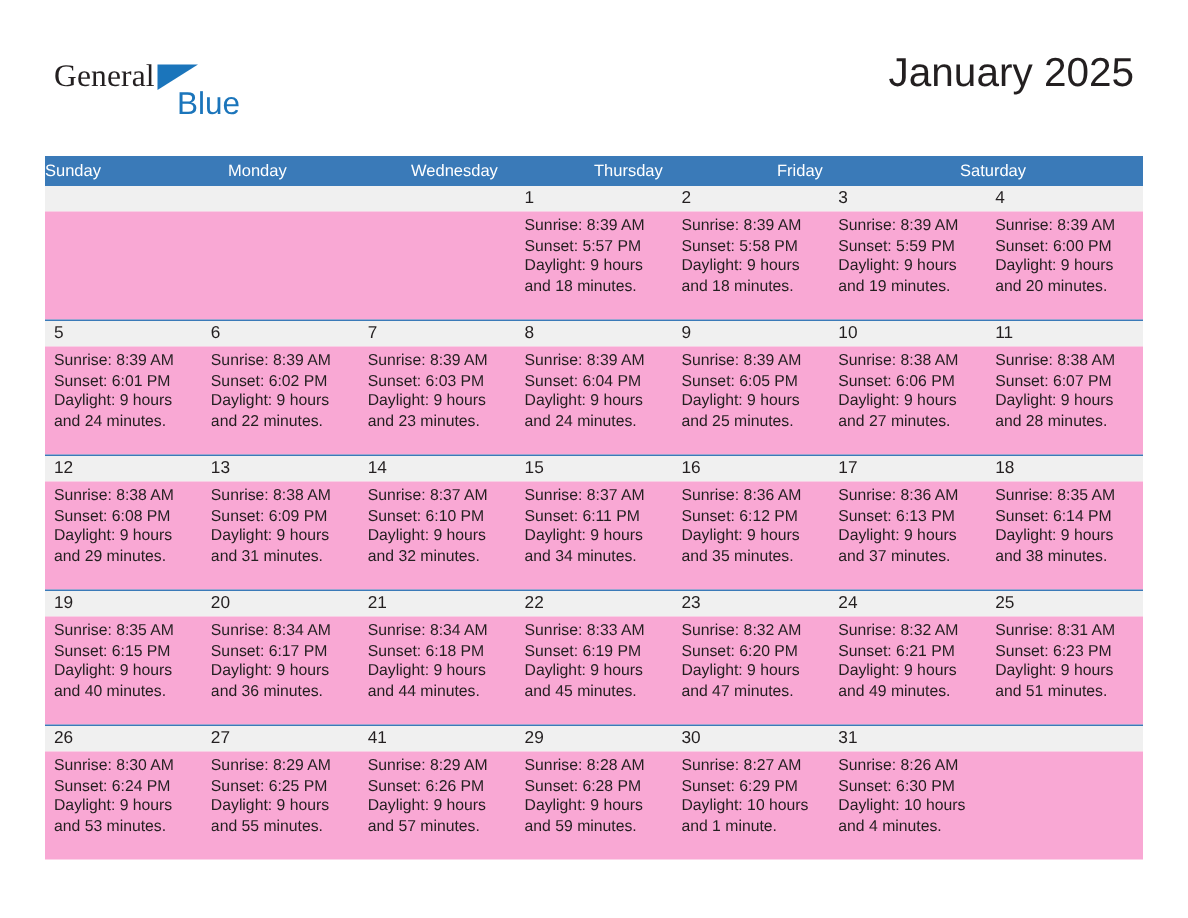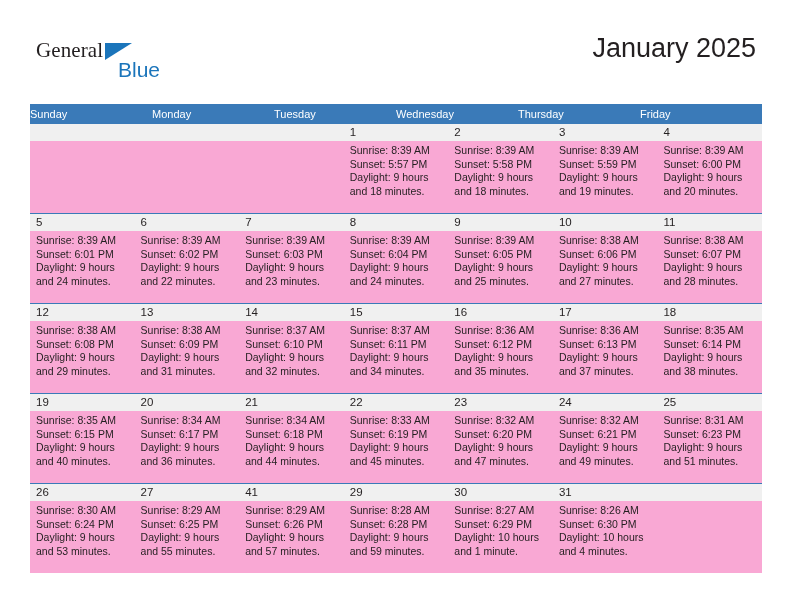--- a/index.html
+++ b/index.html
@@ -157,24 +157,24 @@
     </div>
     <div class="title-block">
       <div class="cal-title">January 2025</div>
     </div>
   </div>
 
   <div class="calendar">
     <div class="dow-row">
         <div class="dow-cell">Sunday</div>
         <div class="dow-cell">Monday</div>
-        <div class="dow-cell">Tuesday</div>
         <div class="dow-cell">Wednesday</div>
         <div class="dow-cell">Thursday</div>
         <div class="dow-cell">Friday</div>
+        <div class="dow-cell">Saturday</div>
       </div>
     <div id="weeks-container">
         <div class="week">
           <div class="week-numbers">
             <div class="daynum"></div>
             <div class="daynum"></div>
             <div class="daynum"></div>
             <div class="daynum">1</div>
             <div class="daynum">2</div>
             <div class="daynum">3</div>

